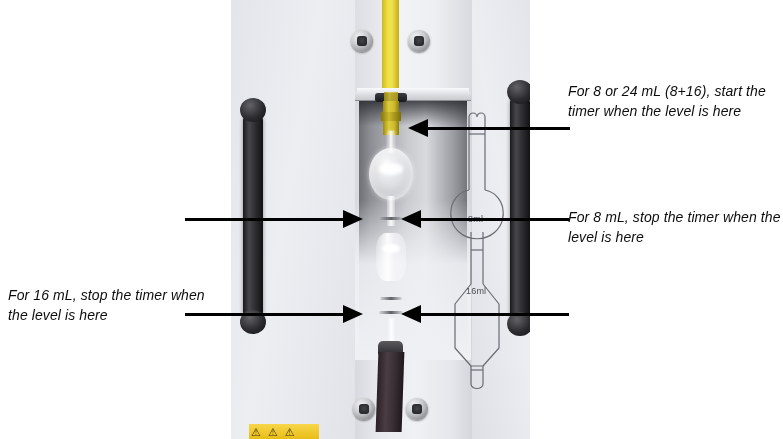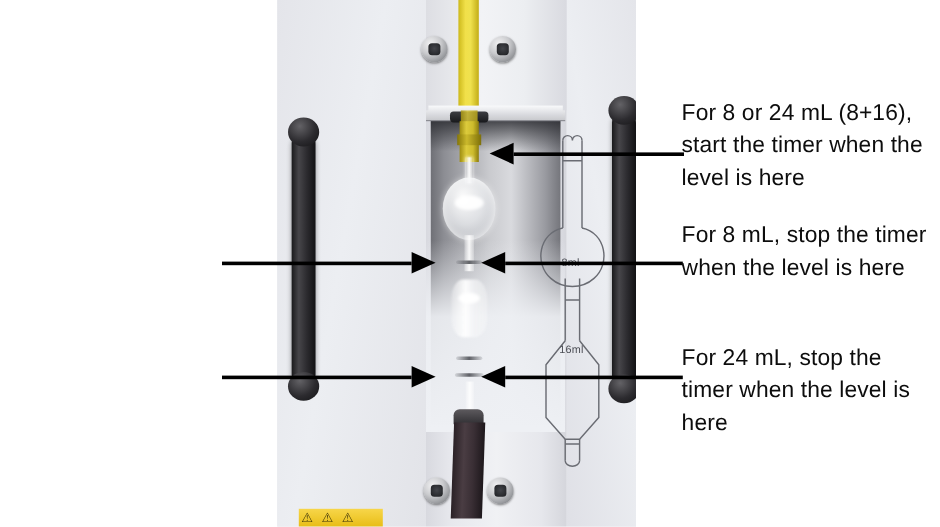--- a/index.html
+++ b/index.html
@@ -2,29 +2,29 @@
 <html><head>
 <meta charset="utf-8">
 <style>
   html,body{margin:0;padding:0;background:#ffffff;}
   body{width:783px;height:439px;position:relative;overflow:hidden;
        font-family:"Liberation Sans",sans-serif;}
 
   .stage{position:absolute;left:0;top:0;width:783px;height:439px;background:#fff;}
 
   
-  .note{position:absolute;font-size:19px;line-height:1.42;
+  .note{position:absolute;font-style:italic;font-size:14px;line-height:1.42;
         color:#0d0d0d;letter-spacing:.1px;}
   .note.left{left:8px;width:212px;text-align:left;}
   .note.right{width:214px;text-align:left;}
 
   #note-16-start{top:186px;}
   #note-16-stop{top:286px;}
   #note-8-24-start{left:568px;top:82px;}
-  #note-8-stop{left:568px;top:184px;}
+  #note-8-stop{left:568px;top:208px;}
   #note-24-stop{left:568px;top:286px;}
 
   
   .arrow{position:absolute;height:0;}
   .arrow .shaft{position:absolute;top:0;height:3px;background:#000;}
   .arrow .head{position:absolute;width:0;height:0;top:-8px;
                border-top:9.5px solid transparent;border-bottom:9.5px solid transparent;}
   .arrow.to-right .head{border-left:20px solid #000;}
   .arrow.to-left  .head{border-right:20px solid #000;}
 
@@ -235,17 +235,17 @@
   <div class="arrow to-right" style="left:185px;top:313px;width:178px;">
     <div class="shaft" style="left:0;width:158px;"></div>
     <div class="head" style="left:158px;"></div>
   </div>
 
   <div class="arrow to-left" style="left:401px;top:313px;width:168px;">
     <div class="shaft" style="left:20px;width:148px;"></div>
     <div class="head" style="left:0;"></div>
   </div>
 
+  <div class="note left" id="note-16-stop">For 16 mL, stop the timer when the level is here</div>
   <div class="note right" id="note-8-24-start">For 8 or 24 mL (8+16), start the timer when the level is here</div>
   <div class="note right" id="note-8-stop">For 8 mL, stop the timer when the level is here</div>
-  <div class="note right" id="note-24-stop">For 24 mL, stop the timer when the level is here</div>
 
 </div>
 
 </body></html>

